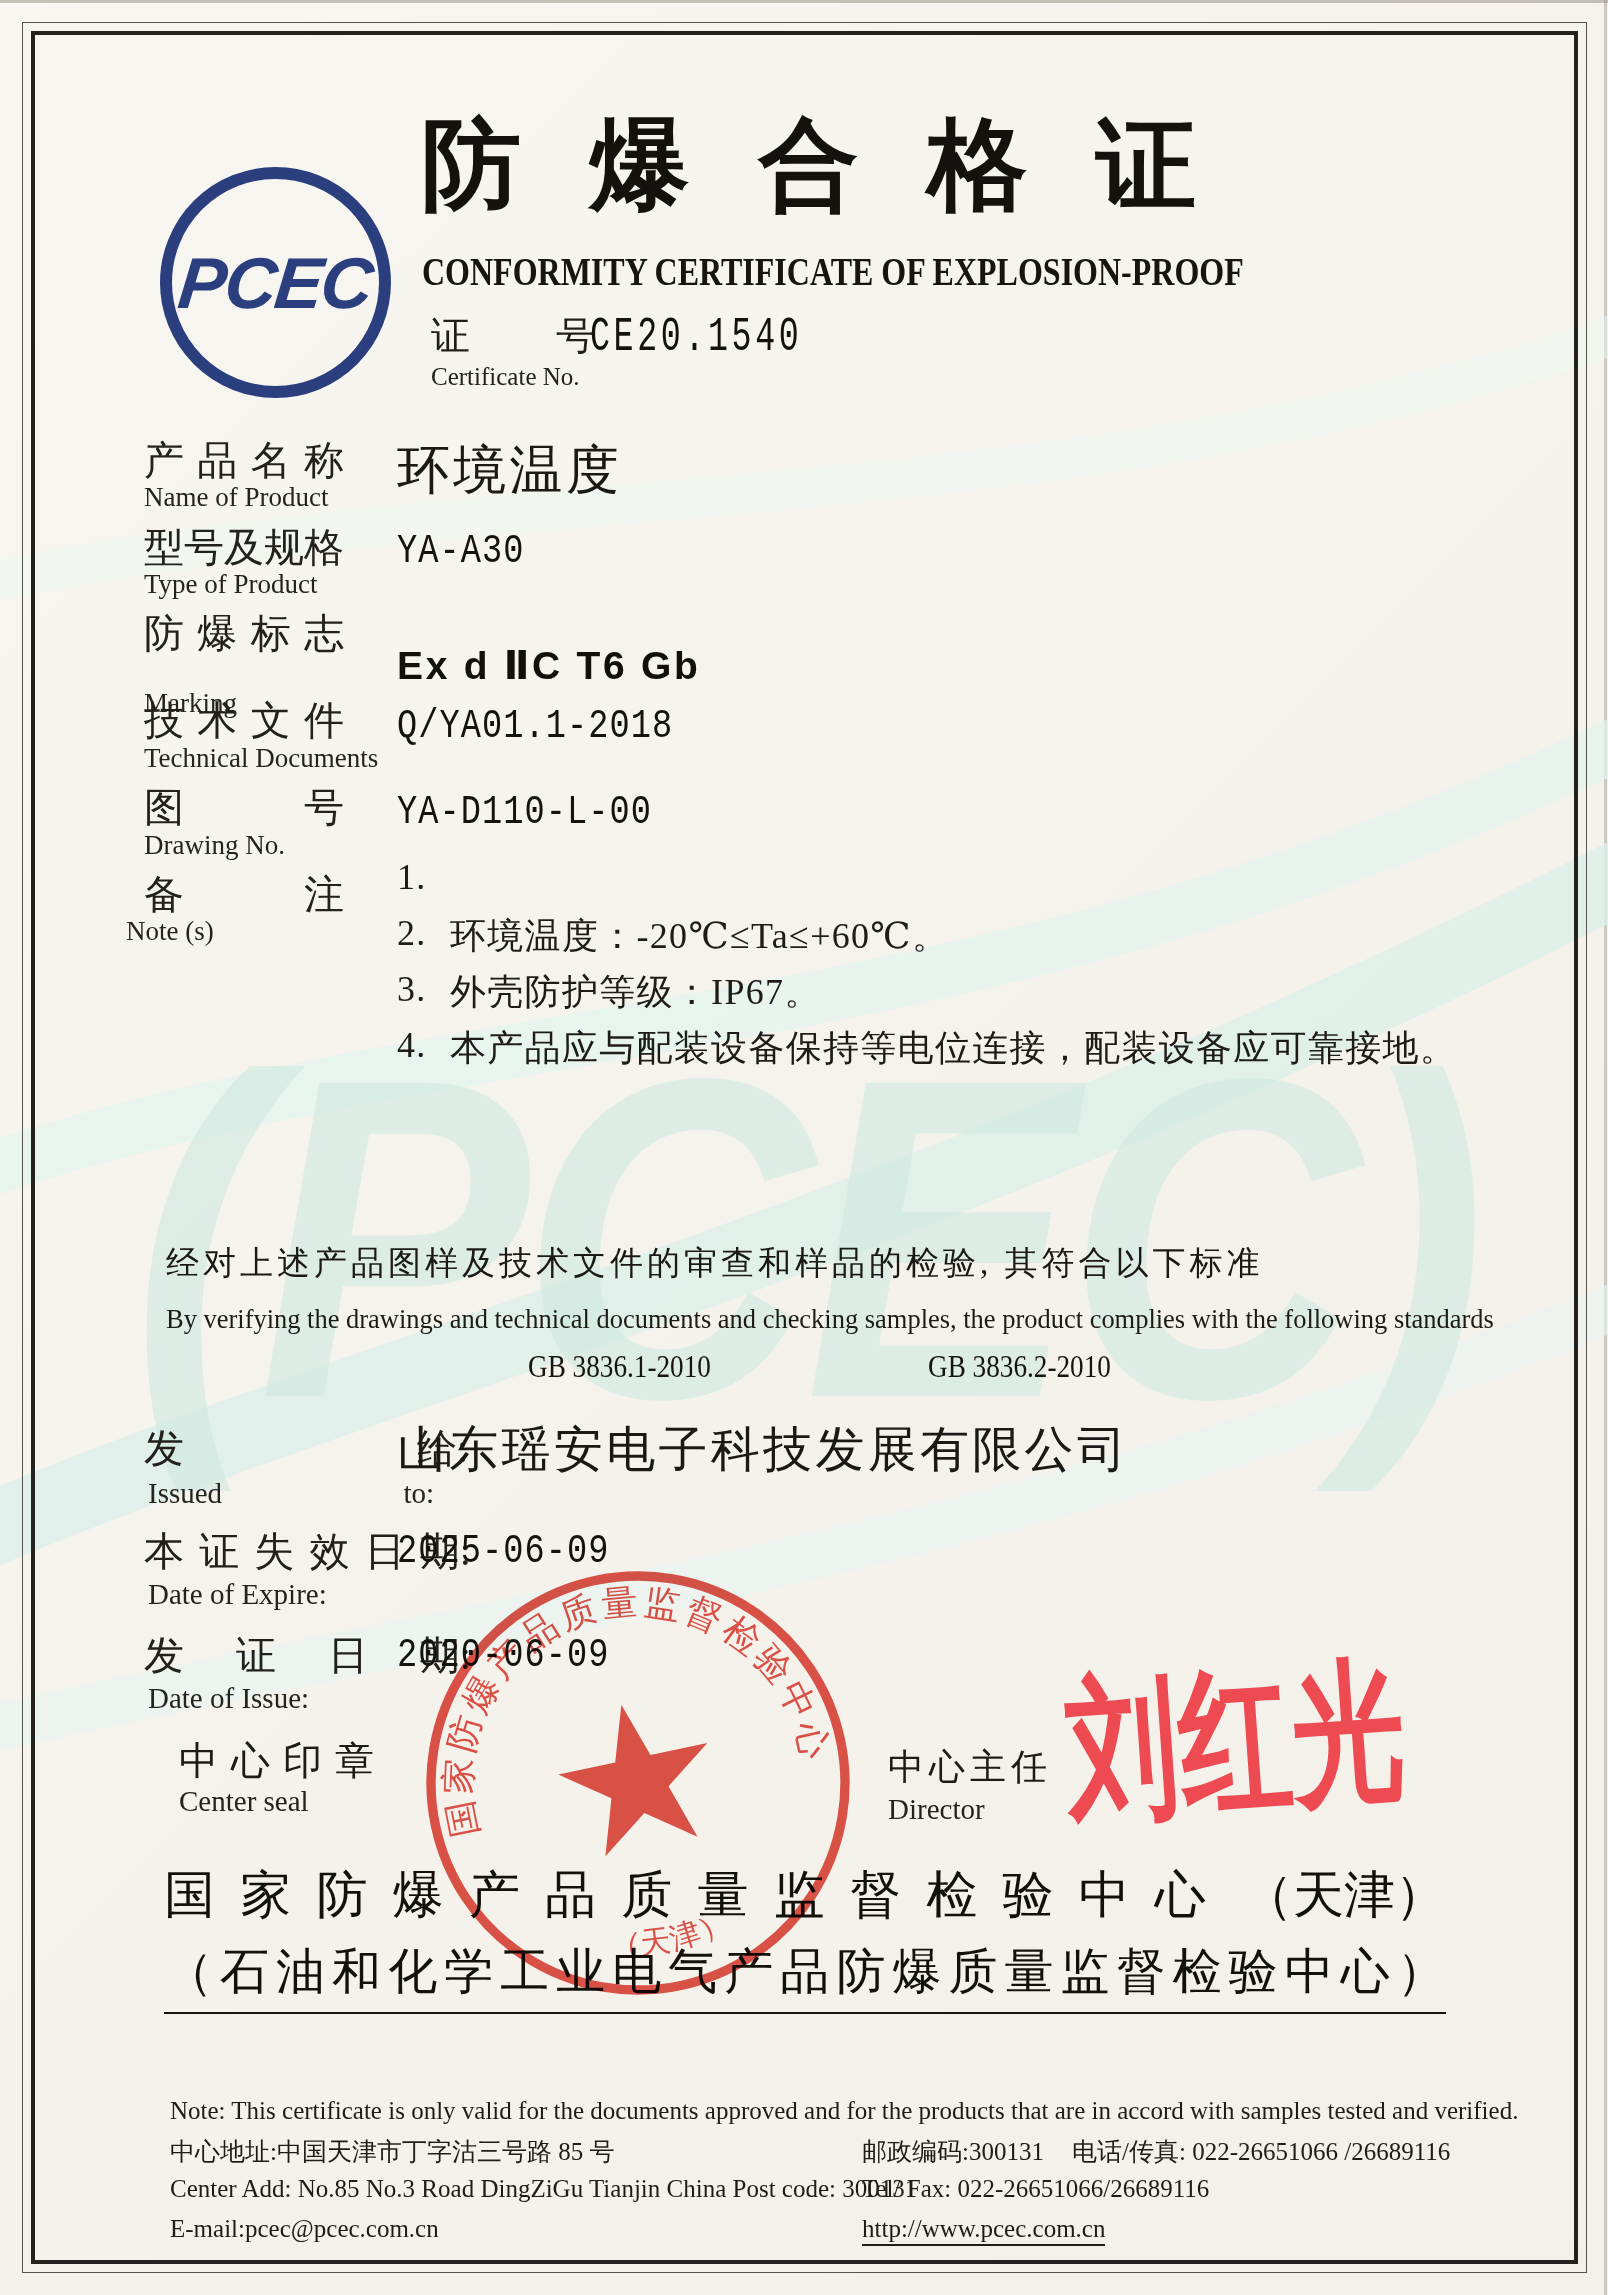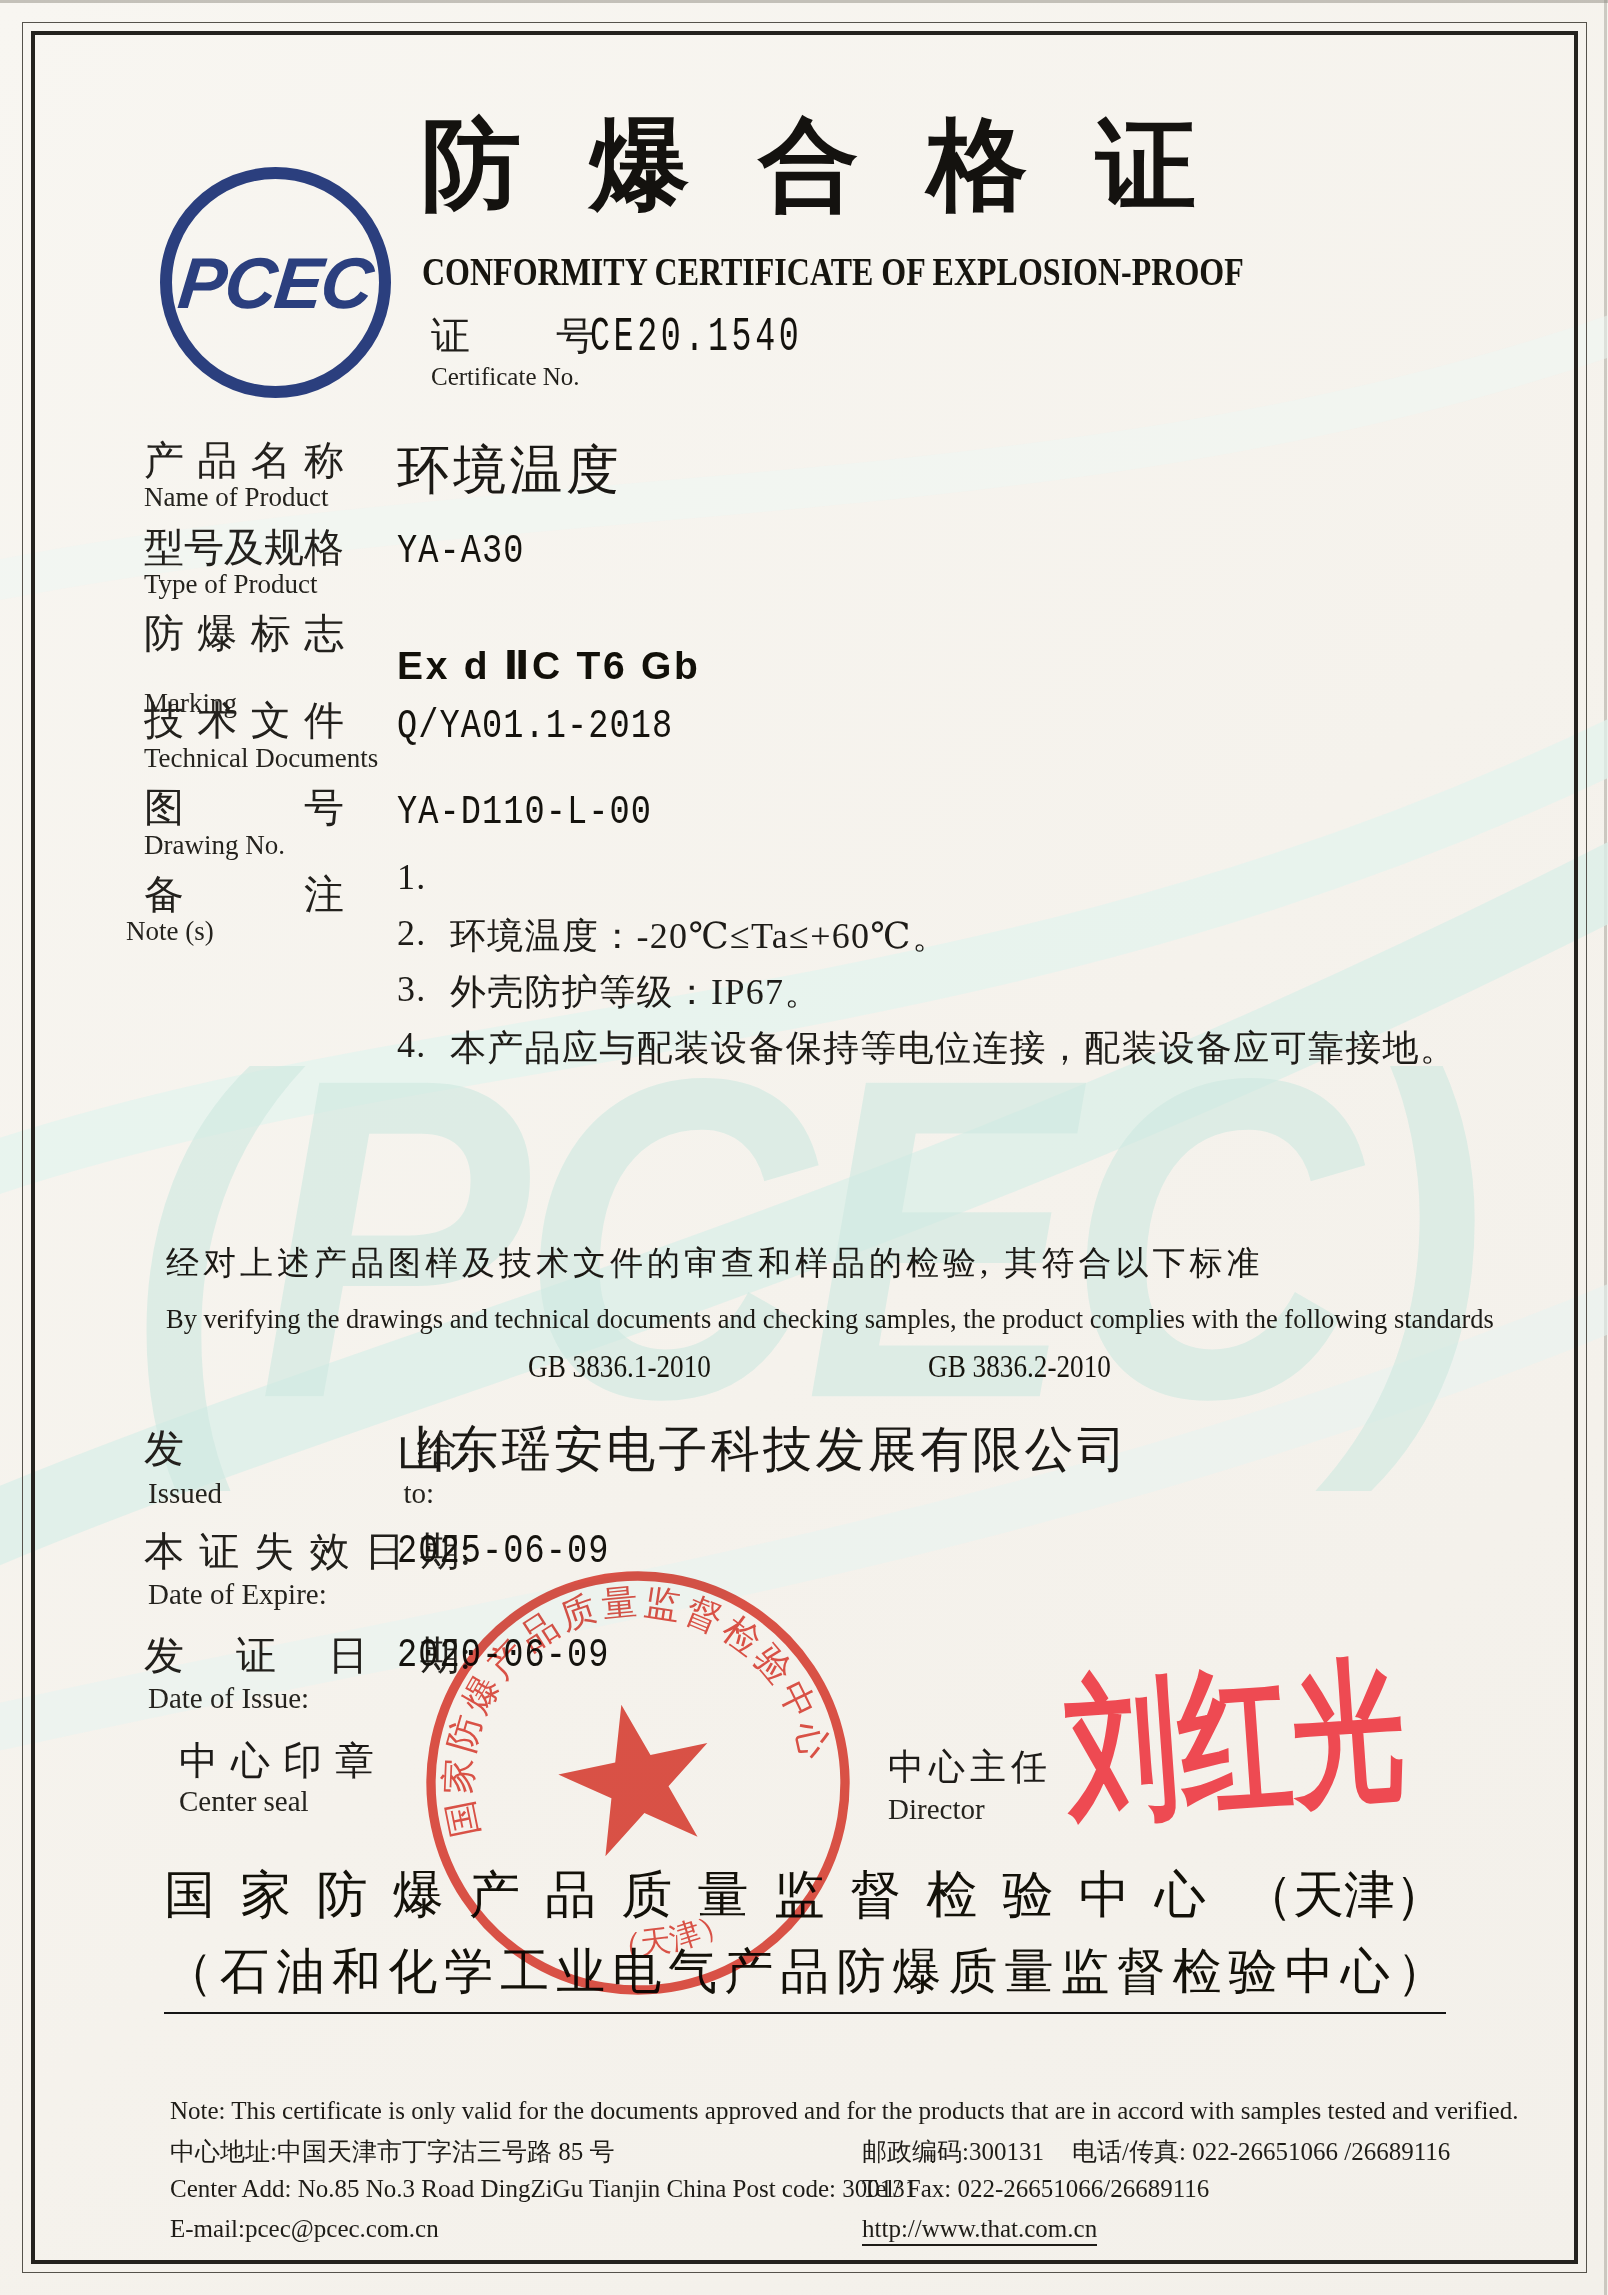--- a/index.html
+++ b/index.html
@@ -275,21 +275,21 @@
         </div>
     </div>
 
     <div class="abs ft" style="left:170px;top:2097px;">Note: This certificate is only valid for the documents approved and for the products that are in accord with samples tested and verified.</div>
     <div class="abs ft" style="left:170px;top:2135px;">中心地址:中国天津市丁字沽三号路 85 号</div>
     <div class="abs ft" style="left:862px;top:2135px;">邮政编码:300131</div>
     <div class="abs ft" style="left:1072px;top:2135px;">电话/传真: 022-26651066 /26689116</div>
     <div class="abs ft" style="left:170px;top:2175px;">Center Add: No.85 No.3 Road DingZiGu Tianjin China Post code: 300131</div>
     <div class="abs ft" style="left:862px;top:2175px;">Tel/ Fax: 022-26651066/26689116</div>
     <div class="abs ft" style="left:170px;top:2215px;">E-mail:pcec@pcec.com.cn</div>
-    <div class="abs ft underline" style="left:862px;top:2215px;">http://www.that.com.cn</div>
+    <div class="abs ft underline" style="left:862px;top:2215px;">http://www.pcec.com.cn</div>
   </div>
 
   <svg class="seal-svg" viewBox="0 0 680 680">
     <g transform="rotate(-12 340 340)" opacity="0.85">
       <circle cx="340" cy="340" r="310" fill="none" stroke="#dd382c" stroke-width="14"></circle>
       <polygon fill="#dd382c" points="340,220 367,302.8 454.1,302.9 383.7,354.2 410.5,437.1 340,386 269.5,437.1 296.3,354.2 225.9,302.9 313,302.8"></polygon>
       <path id="seal-arc-top" d="M 103 417 A 250 250 0 1 1 577 417" fill="none"></path>
       <path id="seal-arc-bottom" d="M 235 572 A 255 255 0 0 0 445 572" fill="none"></path>
       <text font-size="54" letter-spacing="6" fill="#dd382c" font-family="Liberation Serif, DejaVu Serif, serif">
         <textPath href="#seal-arc-top" startOffset="50%" text-anchor="middle">国家防爆产品质量监督检验中心</textPath>

